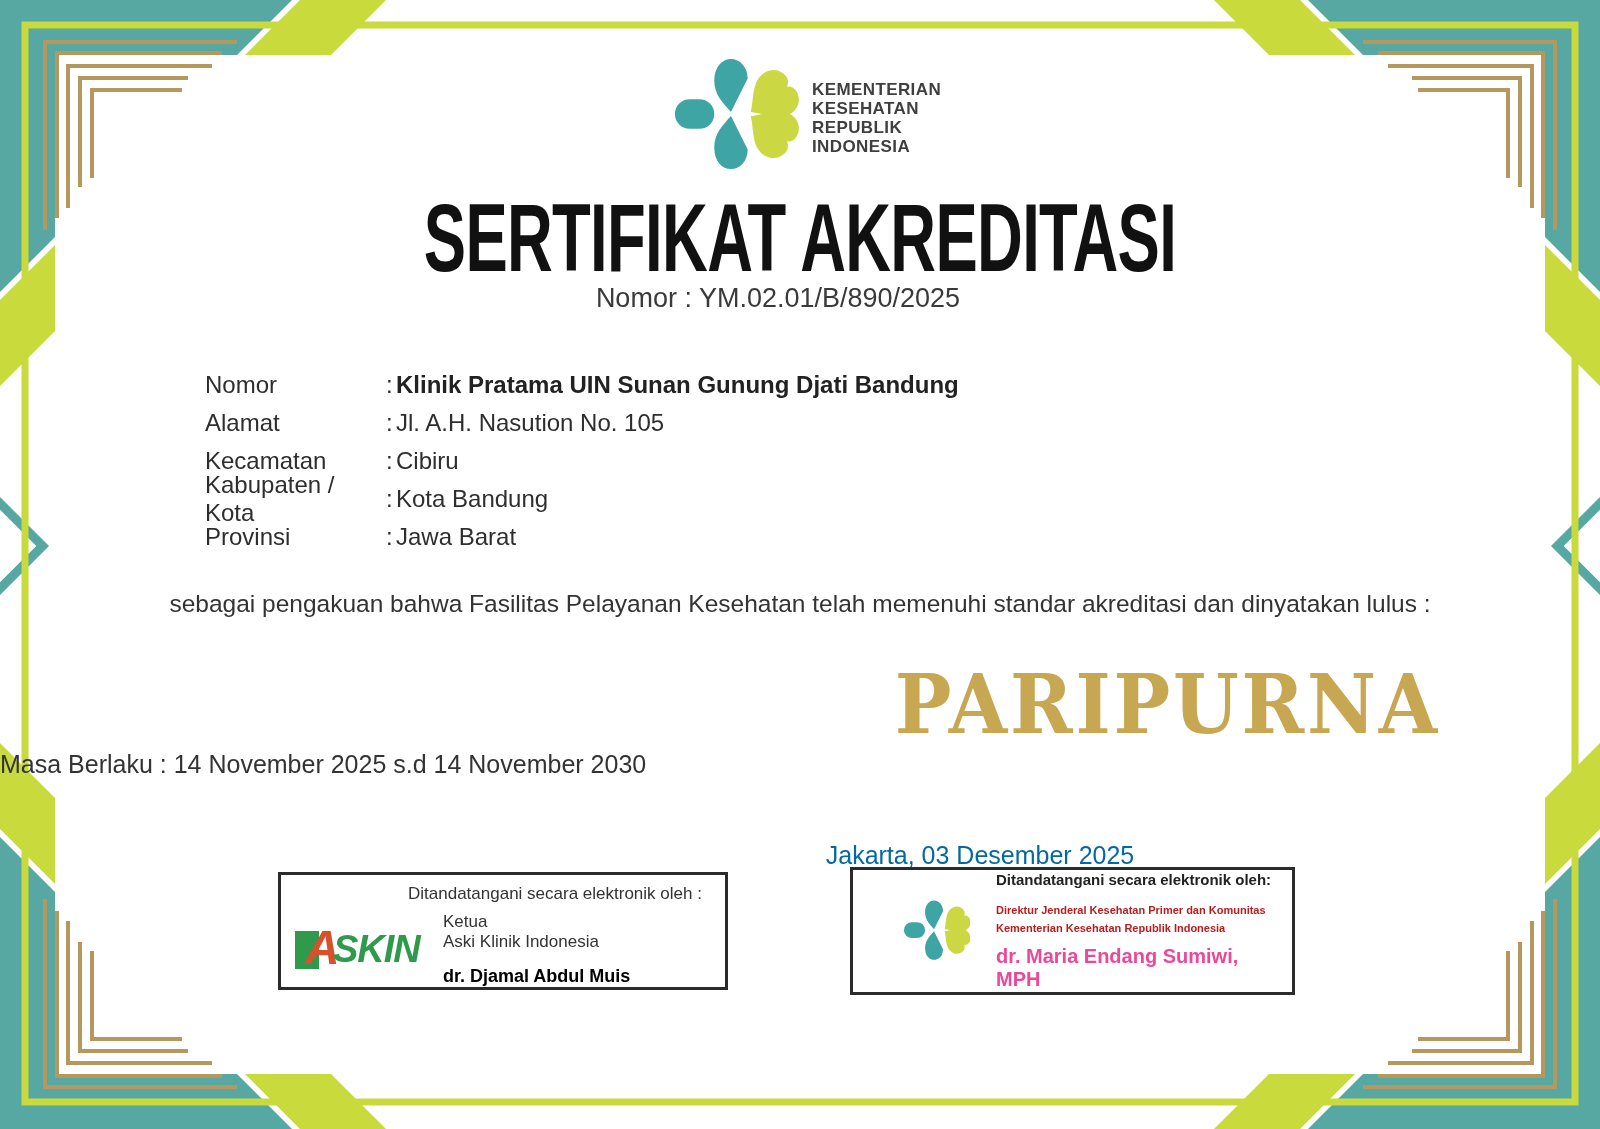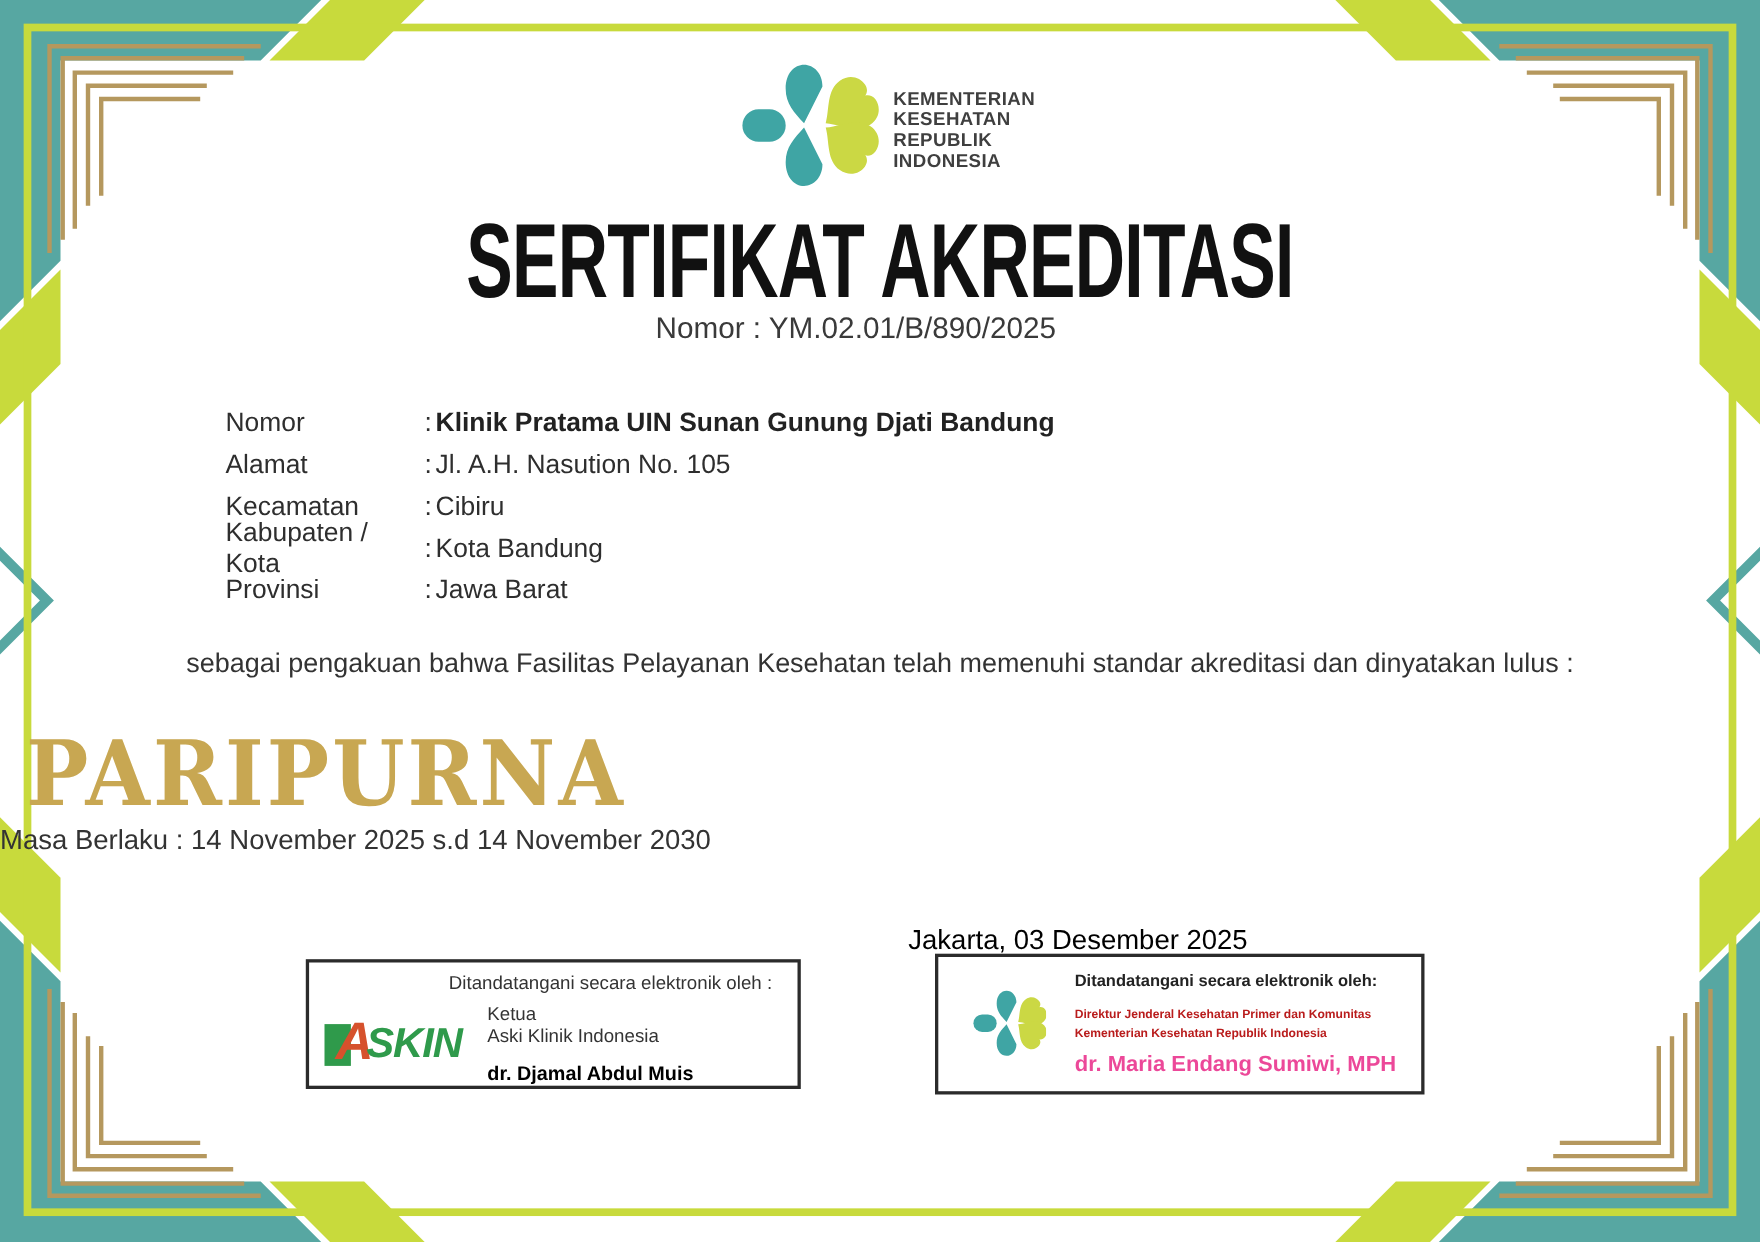--- a/index.html
+++ b/index.html
@@ -24,42 +24,42 @@
   
   .details{left:205px;top:366px;font-size:24px;color:#2e2e2e;}
   .drow{display:flex;height:38px;align-items:center;}
   .dlabel{width:181px;flex:0 0 181px;}
   .dcolon{width:10px;flex:0 0 10px;}
   .dvalue{white-space:nowrap;}
   .drow.first .dvalue{font-weight:bold;color:#222;}
 
   .statement{left:0;top:590px;width:1600px;text-align:center;font-size:24.5px;color:#333;}
 
-  .grade{left:0;top:658px;width:1464px;text-align:left;}
+  .grade{left:0;top:658px;width:1464px;text-align:right;}
   .grade span{display:inline-block;font-family:"DejaVu Serif",serif;font-weight:bold;
       font-size:82px;line-height:92px;color:#c8a752;letter-spacing:3px;transform:scaleX(.92);}
   .validity{left:0;top:750px;width:1600px;text-align:left;font-size:25px;color:#333;}
 
-  .place-date{left:680px;top:841px;width:600px;text-align:center;font-size:25px;color:#000000;}
+  .place-date{left:680px;top:841px;width:600px;text-align:center;font-size:25px;color:#0369a1;}
 
   
   .sigbox{border:3px solid #2b2b2b;background:#fff;box-sizing:border-box;}
   .sig-left{left:278px;top:872px;width:450px;height:118px;padding:9px 12px 0 14px;}
   .sig-left .line1{margin-left:113px;font-size:17px;color:#333;}
   .sig-left .row{display:flex;margin-top:8px;}
   .askin-logo{width:128px;flex:0 0 128px;position:relative;margin-top:14px;height:46px;}
   .askin-block{position:absolute;left:0;top:5px;width:24px;height:38px;background:#2f9a4b;}
   .askin-a{position:absolute;left:10px;top:-6px;font-style:italic;font-weight:bold;
            font-size:48px;color:#d6512c;letter-spacing:-2px;}
   .askin-rest{position:absolute;left:38px;top:2px;font-style:italic;font-weight:bold;
            font-size:38px;color:#2f9a4b;letter-spacing:-1px;}
   .sig-left .who{font-size:17px;line-height:20px;color:#333;margin-left:20px;}
   .sig-left .name{font-size:18px;font-weight:bold;color:#000000;margin-left:20px;margin-top:14px;}
 
-  .sig-right{left:850px;top:867px;width:445px;height:128px;display:flex;align-items:center;padding:0 10px 0 24px;}
+  .sig-right{left:850px;top:867px;width:445px;height:128px;display:flex;align-items:center;padding:0 10px 0 43px;}
   .sig-right .mini-logo{width:74px;flex:0 0 74px;margin-right:26px;}
   .sig-right .line1{font-size:15px;font-weight:bold;color:#222;}
   .sig-right .role{font-size:11px;font-weight:bold;line-height:18px;color:#b91c1c;margin-top:13px;}
   .sig-right .name{font-size:20px;font-weight:bold;color:#ec4899;margin-top:8px;}
 </style>
 </head>
 <body>
 
 <svg id="border-art" viewBox="0 0 1600 1129" xmlns="http://www.w3.org/2000/svg">
   <defs>

